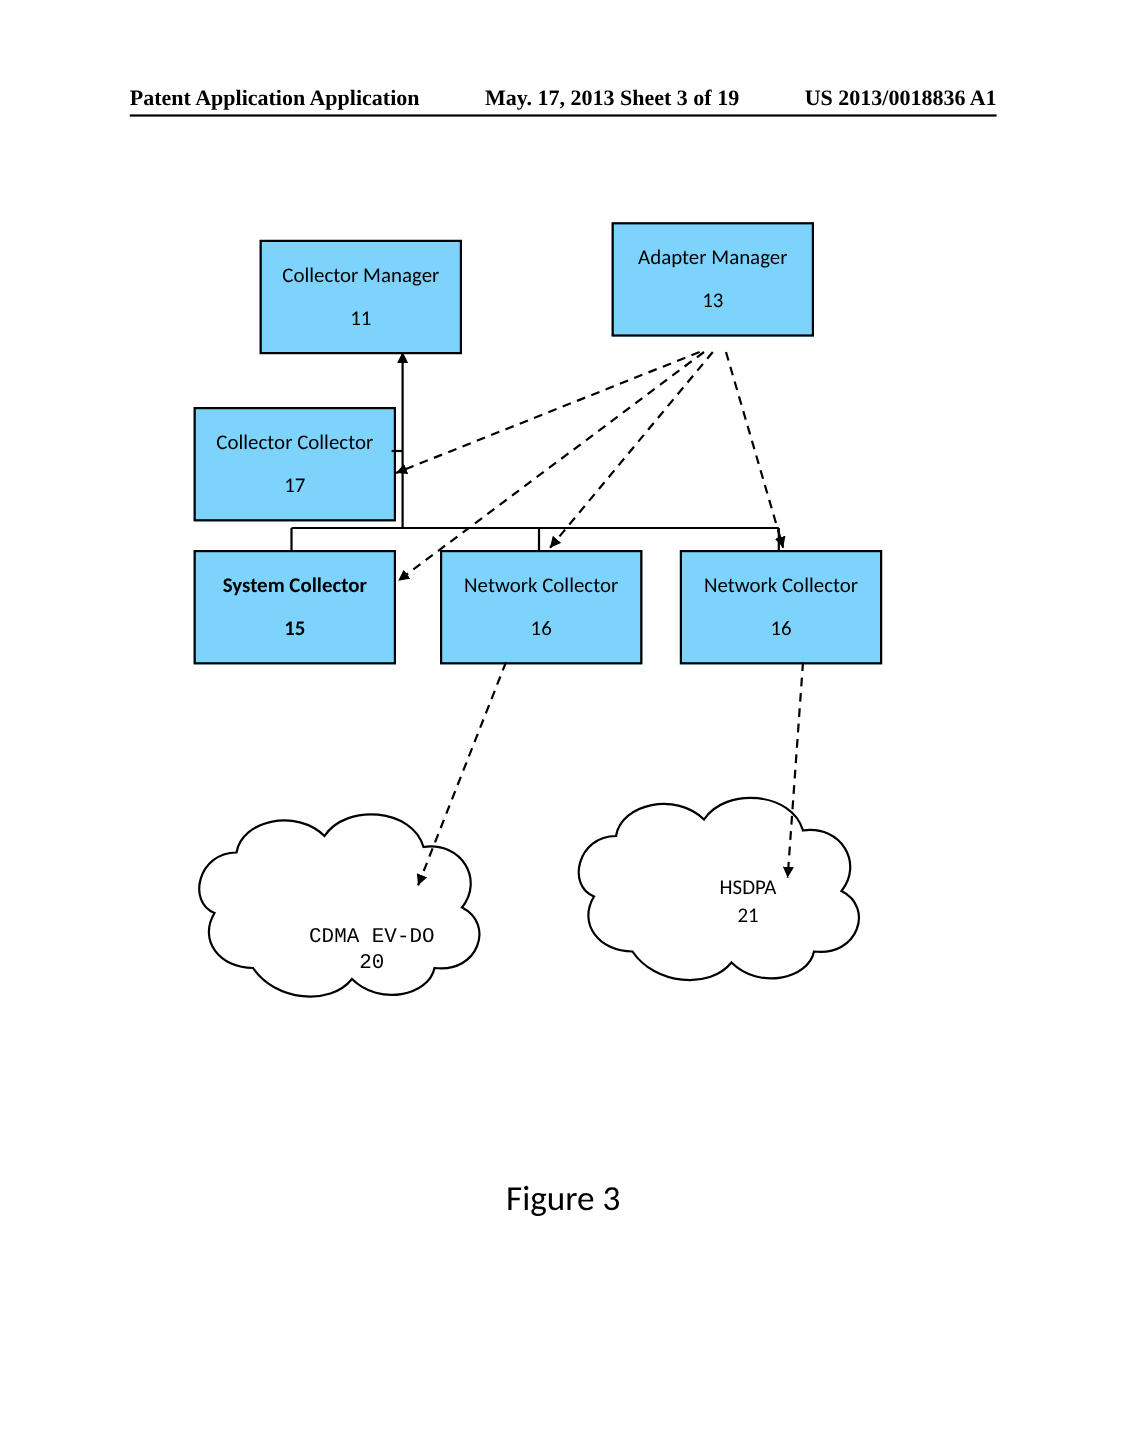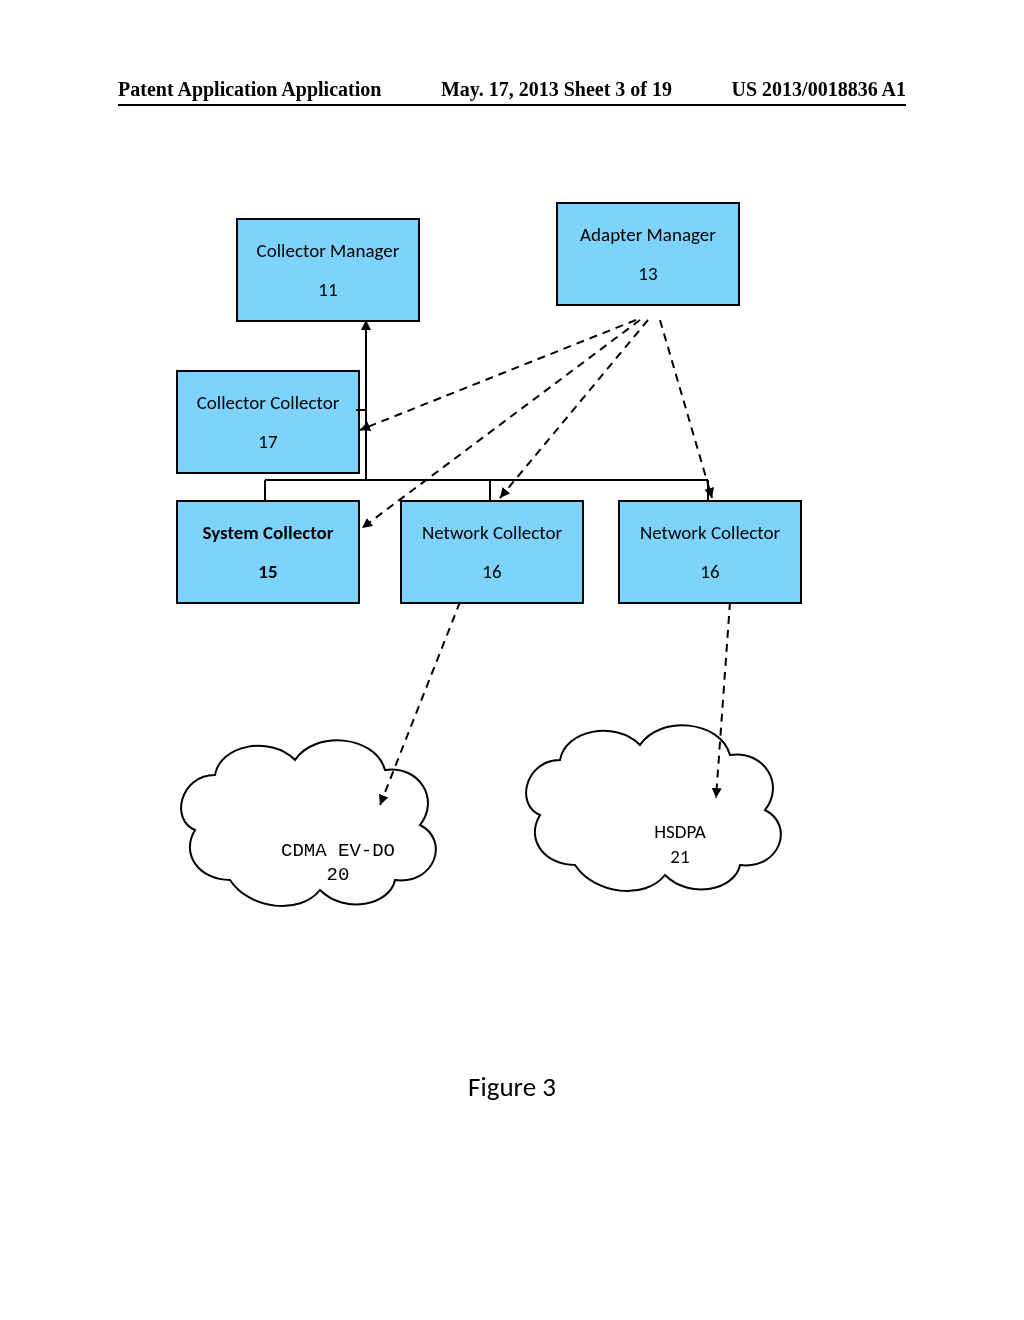--- a/index.html
+++ b/index.html
@@ -57,21 +57,21 @@
     position: absolute;
     text-align: center;
     font-size: 19px;
     width: 180px;
   }
   .figure-caption {
     position: absolute;
     left: 0; width: 1024px;
     top: 1070px;
     text-align: center;
-    font-size: 27px;
+    font-size: 32px;
   }
   svg { position: absolute; left: 0; top: 0; }
 </style>
 </head>
 <body>
 
 <div class="page">
 
   <div class="header">
     <span>Patent Application Application</span>
@@ -109,21 +109,21 @@
 
     <div class="box" style="left:618px; top:500px; width:180px; height:100px;">
       <div>Network Collector</div>
       <div class="num">16</div>
     </div>
 
     <div class="cloud-label" style="left:248px; top:840px;font-family:Liberation Mono, monospace;">
       <div>CDMA EV-DO</div>
       <div style="margin-top:2px">20</div>
     </div>
-    <div class="cloud-label" style="left:590px; top:820px;">
+    <div class="cloud-label" style="left:590px; top:796px;">
       <div>HSDPA</div>
       <div style="margin-top:2px">21</div>
     </div>
 
     <svg width="1024" height="1320">
       <defs>
         <marker id="arrow" markerWidth="12" markerHeight="12" refX="10" refY="5" orient="auto" markerUnits="userSpaceOnUse">
           <path d="M0,0 L10,5 L0,10 Z" fill="#000"></path>
         </marker>
       </defs>

